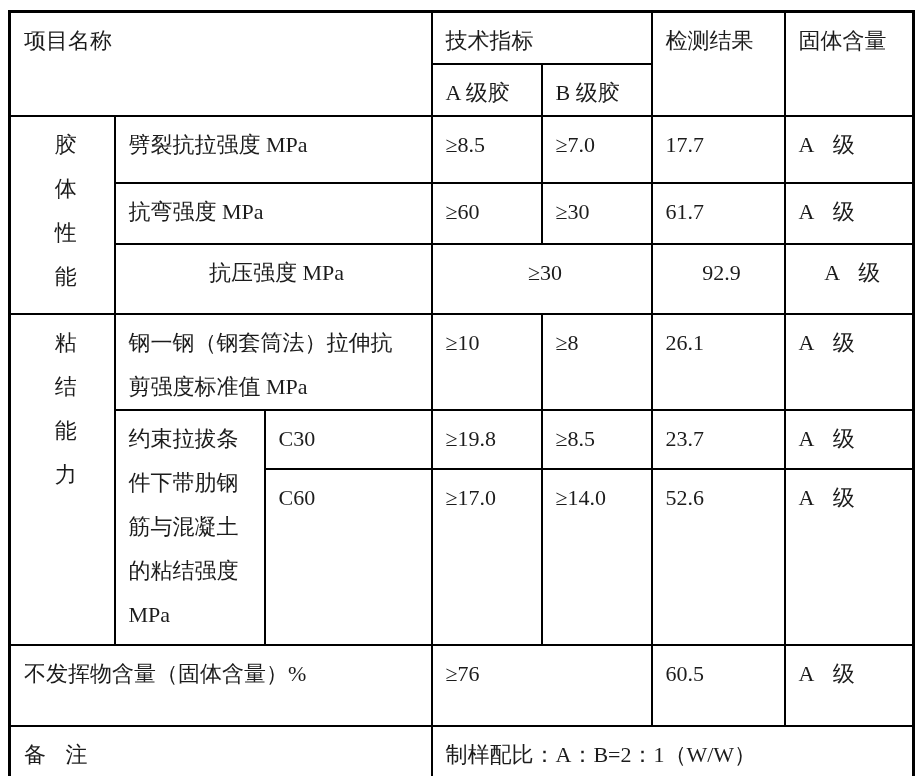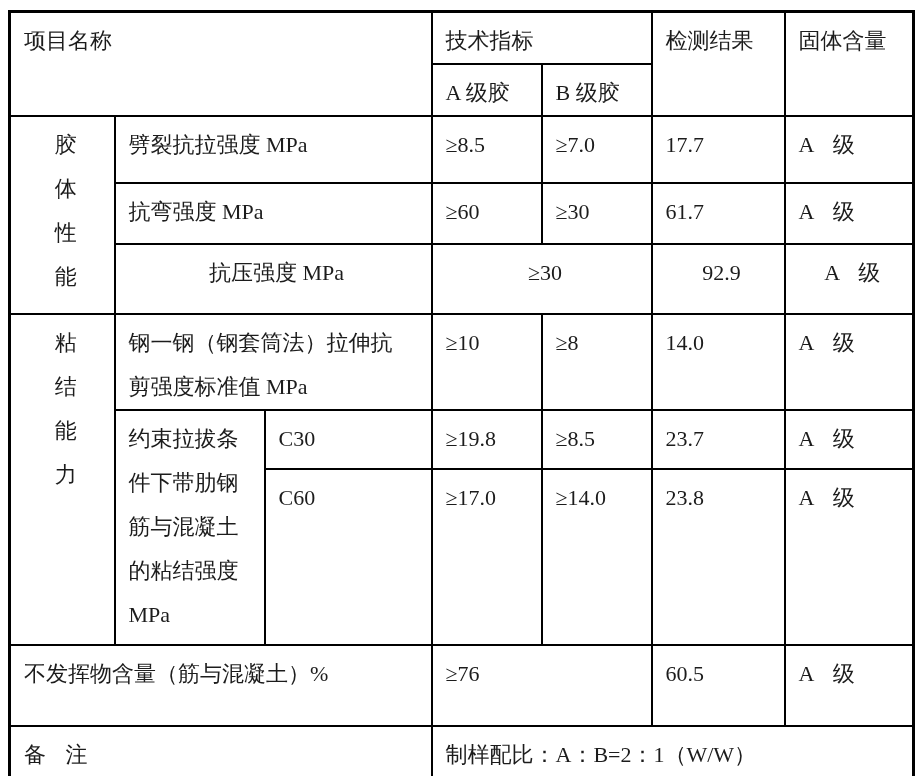--- a/index.html
+++ b/index.html
@@ -126,47 +126,47 @@
 
       <tr class="r4">
         <td class="vcell" rowspan="3"><span class="vtext">粘
 结
 能
 力</span></td>
         <td colspan="2">钢一钢（钢套筒法）拉伸抗
 剪强度标准值 MPa</td>
         <td>≥10</td>
         <td>≥8</td>
-        <td>14.0</td>
+        <td>26.1</td>
         <td class="gradecell">A 级</td>
       </tr>
 
       <tr class="r5">
         <td rowspan="2">约束拉拔条
 件下带肋钢
 筋与混凝土
 的粘结强度
 MPa</td>
         <td>C30</td>
         <td>≥19.8</td>
         <td>≥8.5</td>
         <td>23.7</td>
         <td class="gradecell">A 级</td>
       </tr>
 
       <tr class="r6">
         <td>C60</td>
         <td>≥17.0</td>
         <td>≥14.0</td>
-        <td>23.8</td>
+        <td>52.6</td>
         <td class="gradecell">A 级</td>
       </tr>
 
       <tr class="r7">
-        <td colspan="3">不发挥物含量（筋与混凝土）%</td>
+        <td colspan="3">不发挥物含量（固体含量）%</td>
         <td colspan="2">≥76</td>
         <td>60.5</td>
         <td class="gradecell">A 级</td>
       </tr>
 
       <tr class="r8">
         <td colspan="3" class="remarkcell">备 注</td>
         <td colspan="4">制样配比：A：B=2：1（W/W）</td>
       </tr>
     </tbody>

